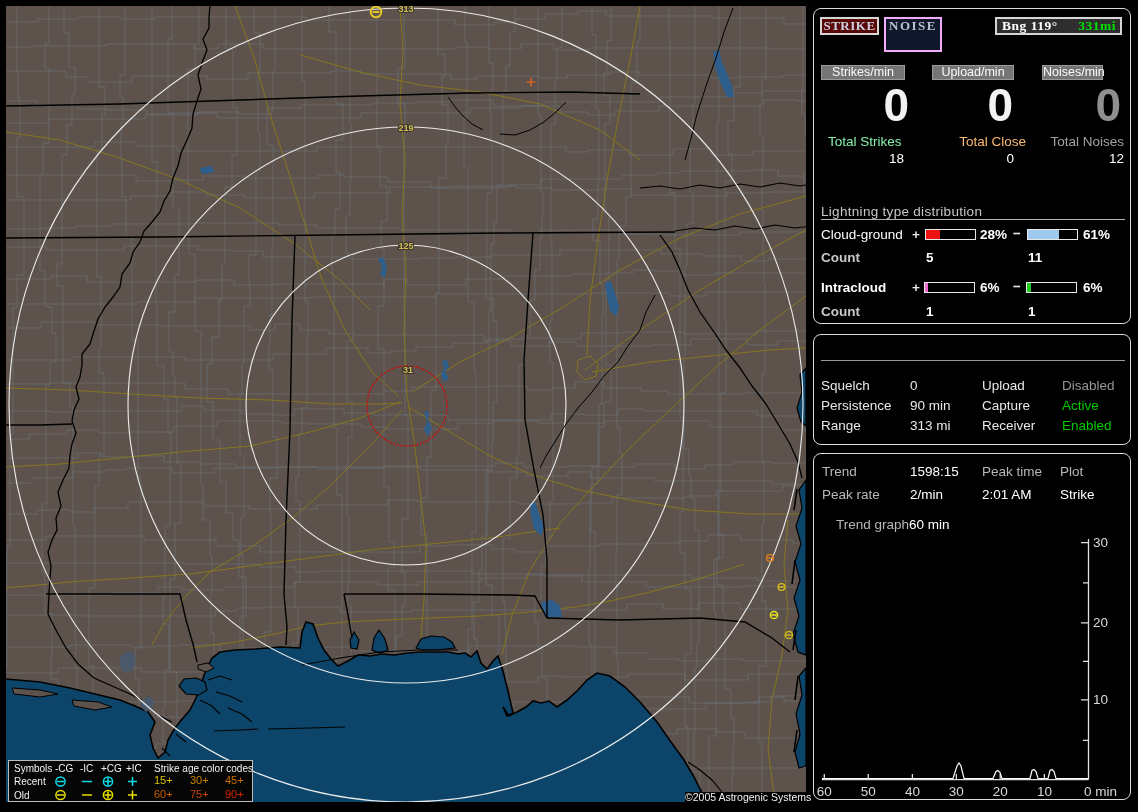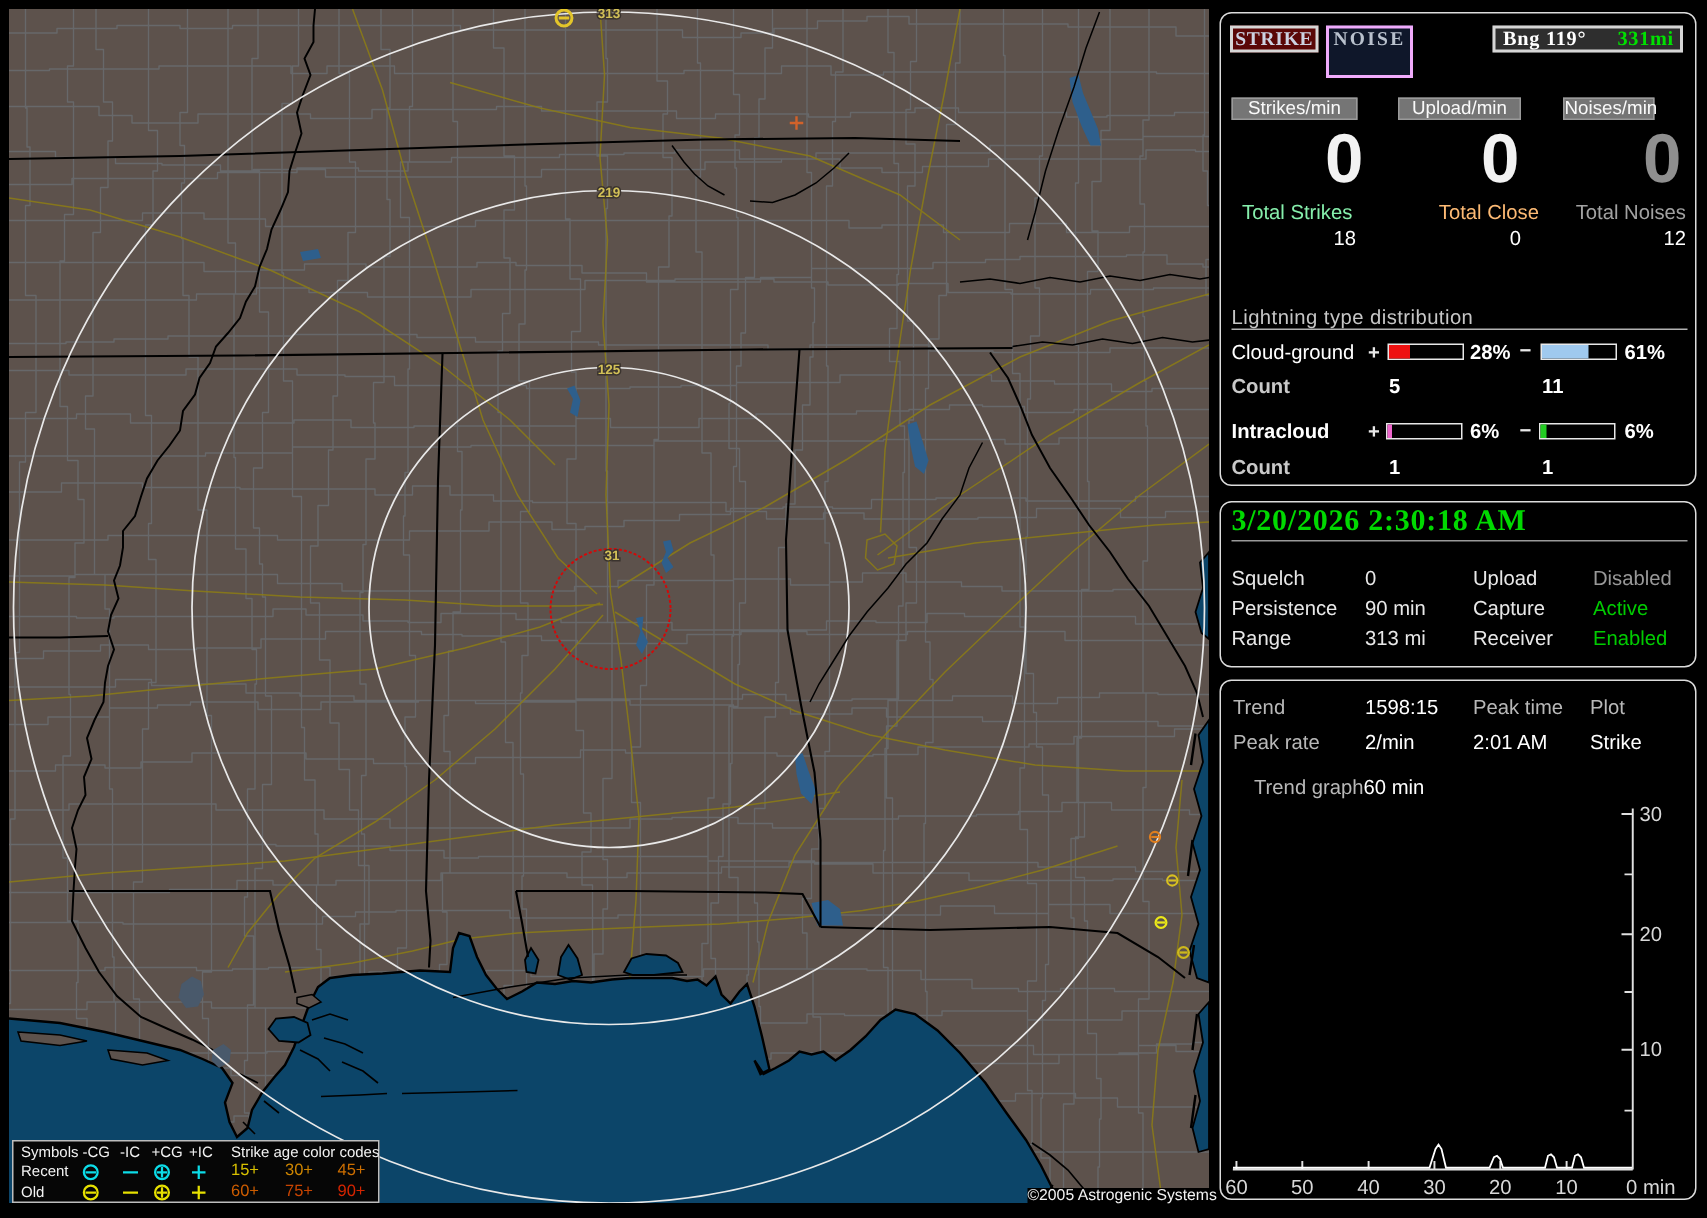--- a/index.html
+++ b/index.html
@@ -218,21 +218,20 @@
 <div class="bar" style="left:212px;top:273px">
       <i style="width:4px;background:#22cc22"></i>
     </div>
 <div class="abs t135" style="left:269px;top:271px;color:#fff;font-weight:bold">6%</div>
 <div class="abs t135" style="left:7px;top:295px;color:#c9c9c9;font-weight:bold">Count</div>
 <div class="abs t135" style="left:112px;top:295px;color:#fff;font-weight:bold">1</div>
 <div class="abs t135" style="left:214px;top:295px;color:#fff;font-weight:bold">1</div>
 </div>
 
 <div class="panel" style="top:334px;height:111px">
-<div class="abs" style="left:7px;top:1px;font-family:'Liberation Serif',serif;font-weight:bold;font-size:20px;color:#00d900;letter-spacing:.5px">3/20/2026 2:30:18 AM</div>
 <div class="abs" style="left:7px;top:25px;width:304px;border-top:1px solid #9a9a9a"></div>
 <div class="abs t135" style="left:7px;top:43px;color:#e8e8e8">Squelch</div>
 <div class="abs t135" style="left:96px;top:43px;color:#e8e8e8">0</div>
 <div class="abs t135" style="left:168px;top:43px;color:#e8e8e8">Upload</div>
 <div class="abs t135" style="left:248px;top:43px;color:#989898">Disabled</div>
 <div class="abs t135" style="left:7px;top:63px;color:#e8e8e8">Persistence</div>
 <div class="abs t135" style="left:96px;top:63px;color:#e8e8e8">90 min</div>
 <div class="abs t135" style="left:168px;top:63px;color:#e8e8e8">Capture</div>
 <div class="abs t135" style="left:248px;top:63px;color:#00cc00">Active</div>
 <div class="abs t135" style="left:7px;top:83px;color:#e8e8e8">Range</div>

